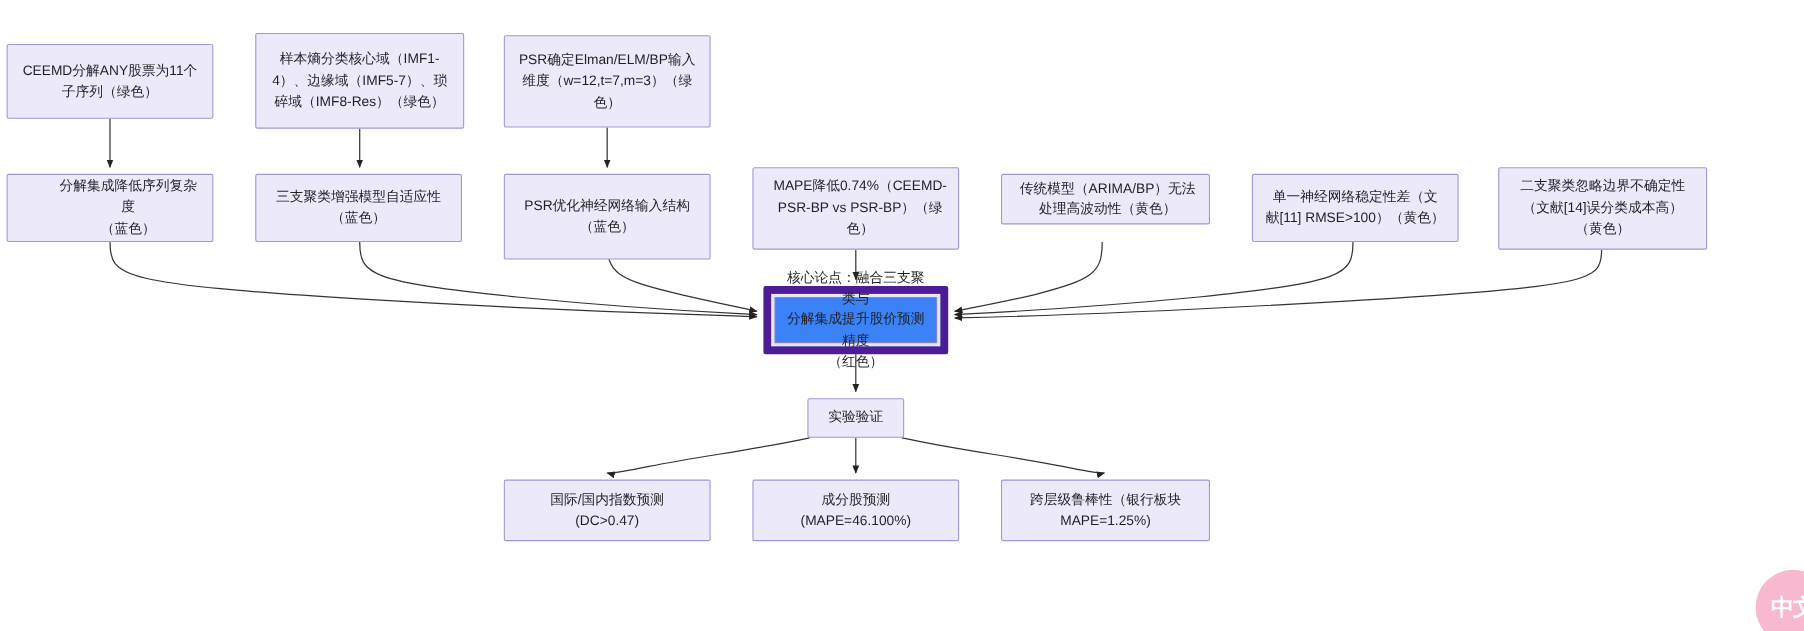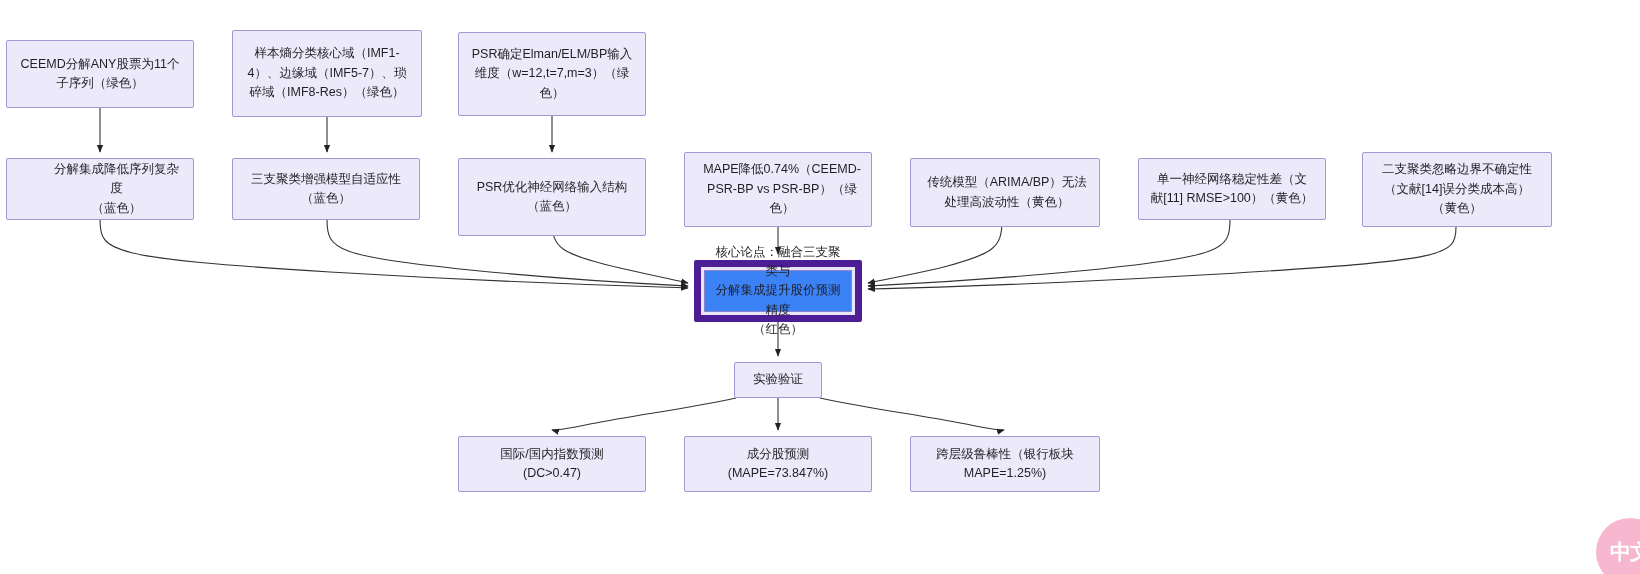--- a/index.html
+++ b/index.html
@@ -124,21 +124,21 @@
       </div>
       <div class="node" style="left: 458px; top: 158px; width: 188px; height: 78px;">
         <span class="txt">PSR优化神经网络输入结构
 （蓝色）</span>
       </div>
       <div class="node" style="left: 684px; top: 152px; width: 188px; height: 75px; padding-left: 17px;">
         <span class="txt">MAPE降低0.74%（CEEMD-
 PSR-BP vs PSR-BP）（绿
 色）</span>
       </div>
-      <div class="node" style="left: 910px; top: 158px; width: 190px; height: 69px; padding-left: 13px;">
+      <div class="node" style="left: 910px; top: 158px; width: 190px; height: 46px; padding-left: 13px;">
         <span class="txt">传统模型（ARIMA/BP）无法
 处理高波动性（黄色）</span>
       </div>
       <div class="node" style="left: 1138px; top: 158px; width: 188px; height: 62px;">
         <span class="txt">单一神经网络稳定性差（文
 献[11] RMSE&gt;100）（黄色）</span>
       </div>
       <div class="node" style="left: 1362px; top: 152px; width: 190px; height: 75px;">
         <span class="txt">二支聚类忽略边界不确定性
 （文献[14]误分类成本高）
@@ -151,21 +151,21 @@
       </div>
       <div class="node" style="left: 734px; top: 362px; width: 88px; height: 36px; text-align: right;">
         <span class="txt">实验验证</span>
       </div>
       <div class="node" style="left: 458px; top: 436px; width: 188px; height: 56px; text-align: center;">
         <span class="txt">国际/国内指数预测
 (DC&gt;0.47)</span>
       </div>
       <div class="node" style="left: 684px; top: 436px; width: 188px; height: 56px;">
         <span class="txt">成分股预测
-(MAPE=73.847%)</span>
+(MAPE=46.100%)</span>
       </div>
       <div class="node" style="left: 910px; top: 436px; width: 190px; height: 56px;">
         <span class="txt">跨层级鲁棒性（银行板块
 MAPE=1.25%)</span>
       </div>
     </div>
 
   <div class="watermark" style="left: 1596px; top: 518px; background: rgb(244, 160, 192);">
     <span>中文</span>
   </div>

